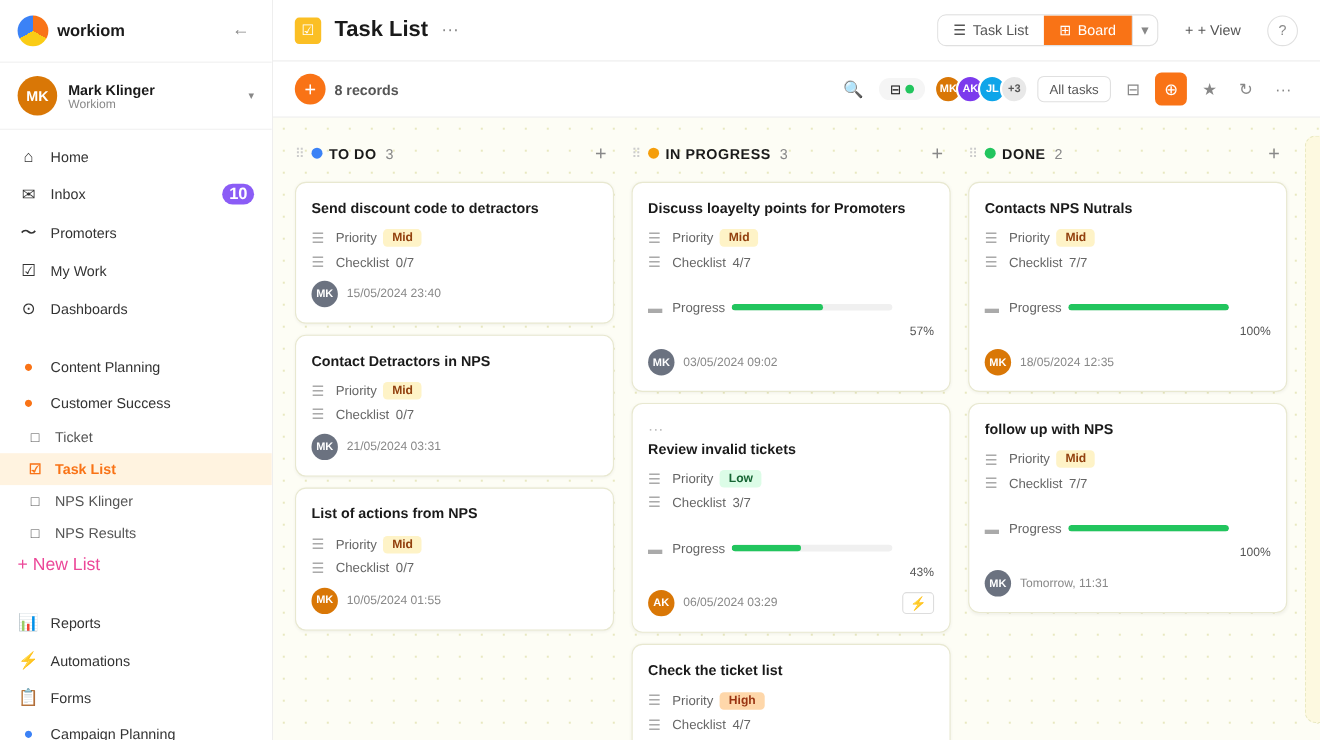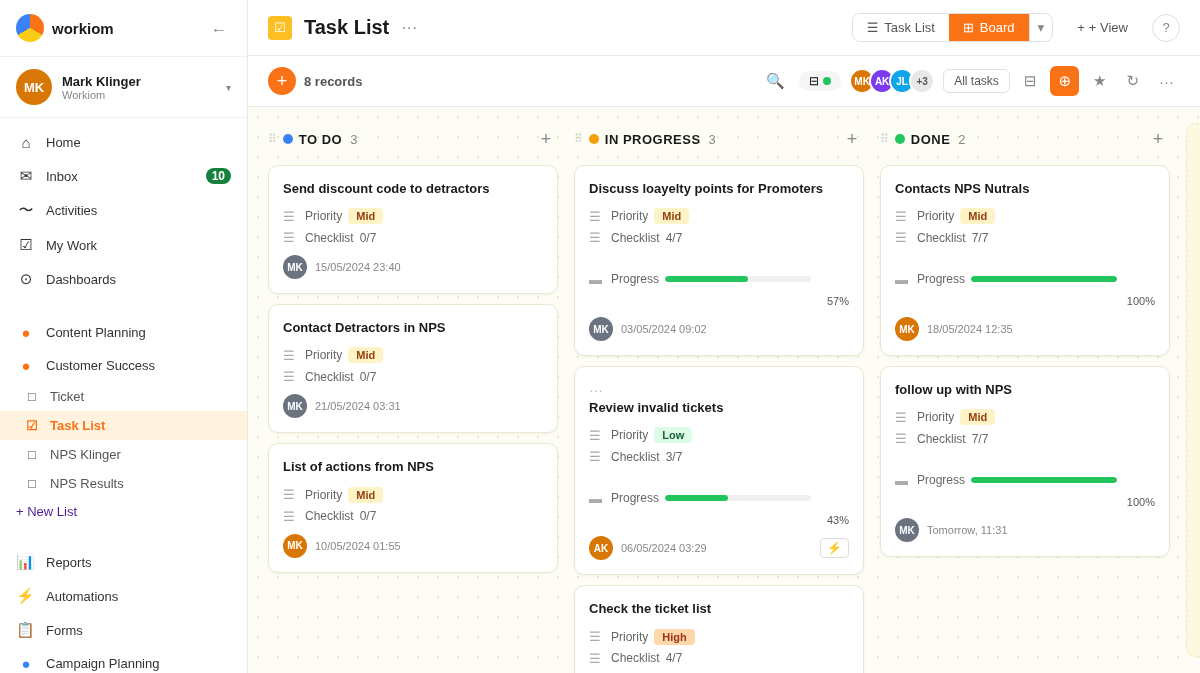--- a/index.html
+++ b/index.html
@@ -81,25 +81,25 @@
       gap: 10px;
       padding: 8px 16px;
       cursor: pointer;
       font-size: 13px;
       color: #333;
       border-radius: 0;
       position: relative;
     }
     .nav-item .icon { font-size: 15px; width: 20px; text-align: center; }
     .nav-badge {
-      background: #15803d;
+      background: #8b5cf6;
       color: #fff;
       border-radius: 10px;
       padding: 1px 6px;
-      font-size: 12px;
+      font-size: 15px;
       font-weight: 600;
       margin-left: auto;
     }
 
     .section-group {
       padding: 4px 0;
     }
     .sub-item {
       display: flex;
       align-items: center;
@@ -107,22 +107,22 @@
       padding: 7px 24px;
       cursor: pointer;
       font-size: 13px;
       color: #555;
     }
     .sub-item.active { background: #fff3e0; color: #f97316; font-weight: 600; }
     .sub-icon { font-size: 13px; width: 16px; text-align: center; }
 
     .new-list-btn {
       padding: 6px 16px;
-      font-size: 13px;
-      color: #4c1d95;
+      font-size: 16px;
+      color: #ec4899;
       cursor: pointer;
     }
 
     .divider { height: 1px; background: #f0f0f0; margin: 4px 0; }
 
     
     .main {
       flex: 1;
       display: flex;
       flex-direction: column;
@@ -505,21 +505,21 @@
       <span class="icon">⌂</span>
       <span>Home</span>
     </div>
     <div class="nav-item">
       <span class="icon">✉</span>
       <span>Inbox</span>
       <span class="nav-badge">10</span>
     </div>
     <div class="nav-item">
       <span class="icon">〜</span>
-      <span>Activities</span>
+      <span>Promoters</span>
     </div>
     <div class="nav-item">
       <span class="icon">☑</span>
       <span>My Work</span>
     </div>
     <div class="nav-item">
       <span class="icon">⊙</span>
       <span>Dashboards</span>
     </div>
   </div>

